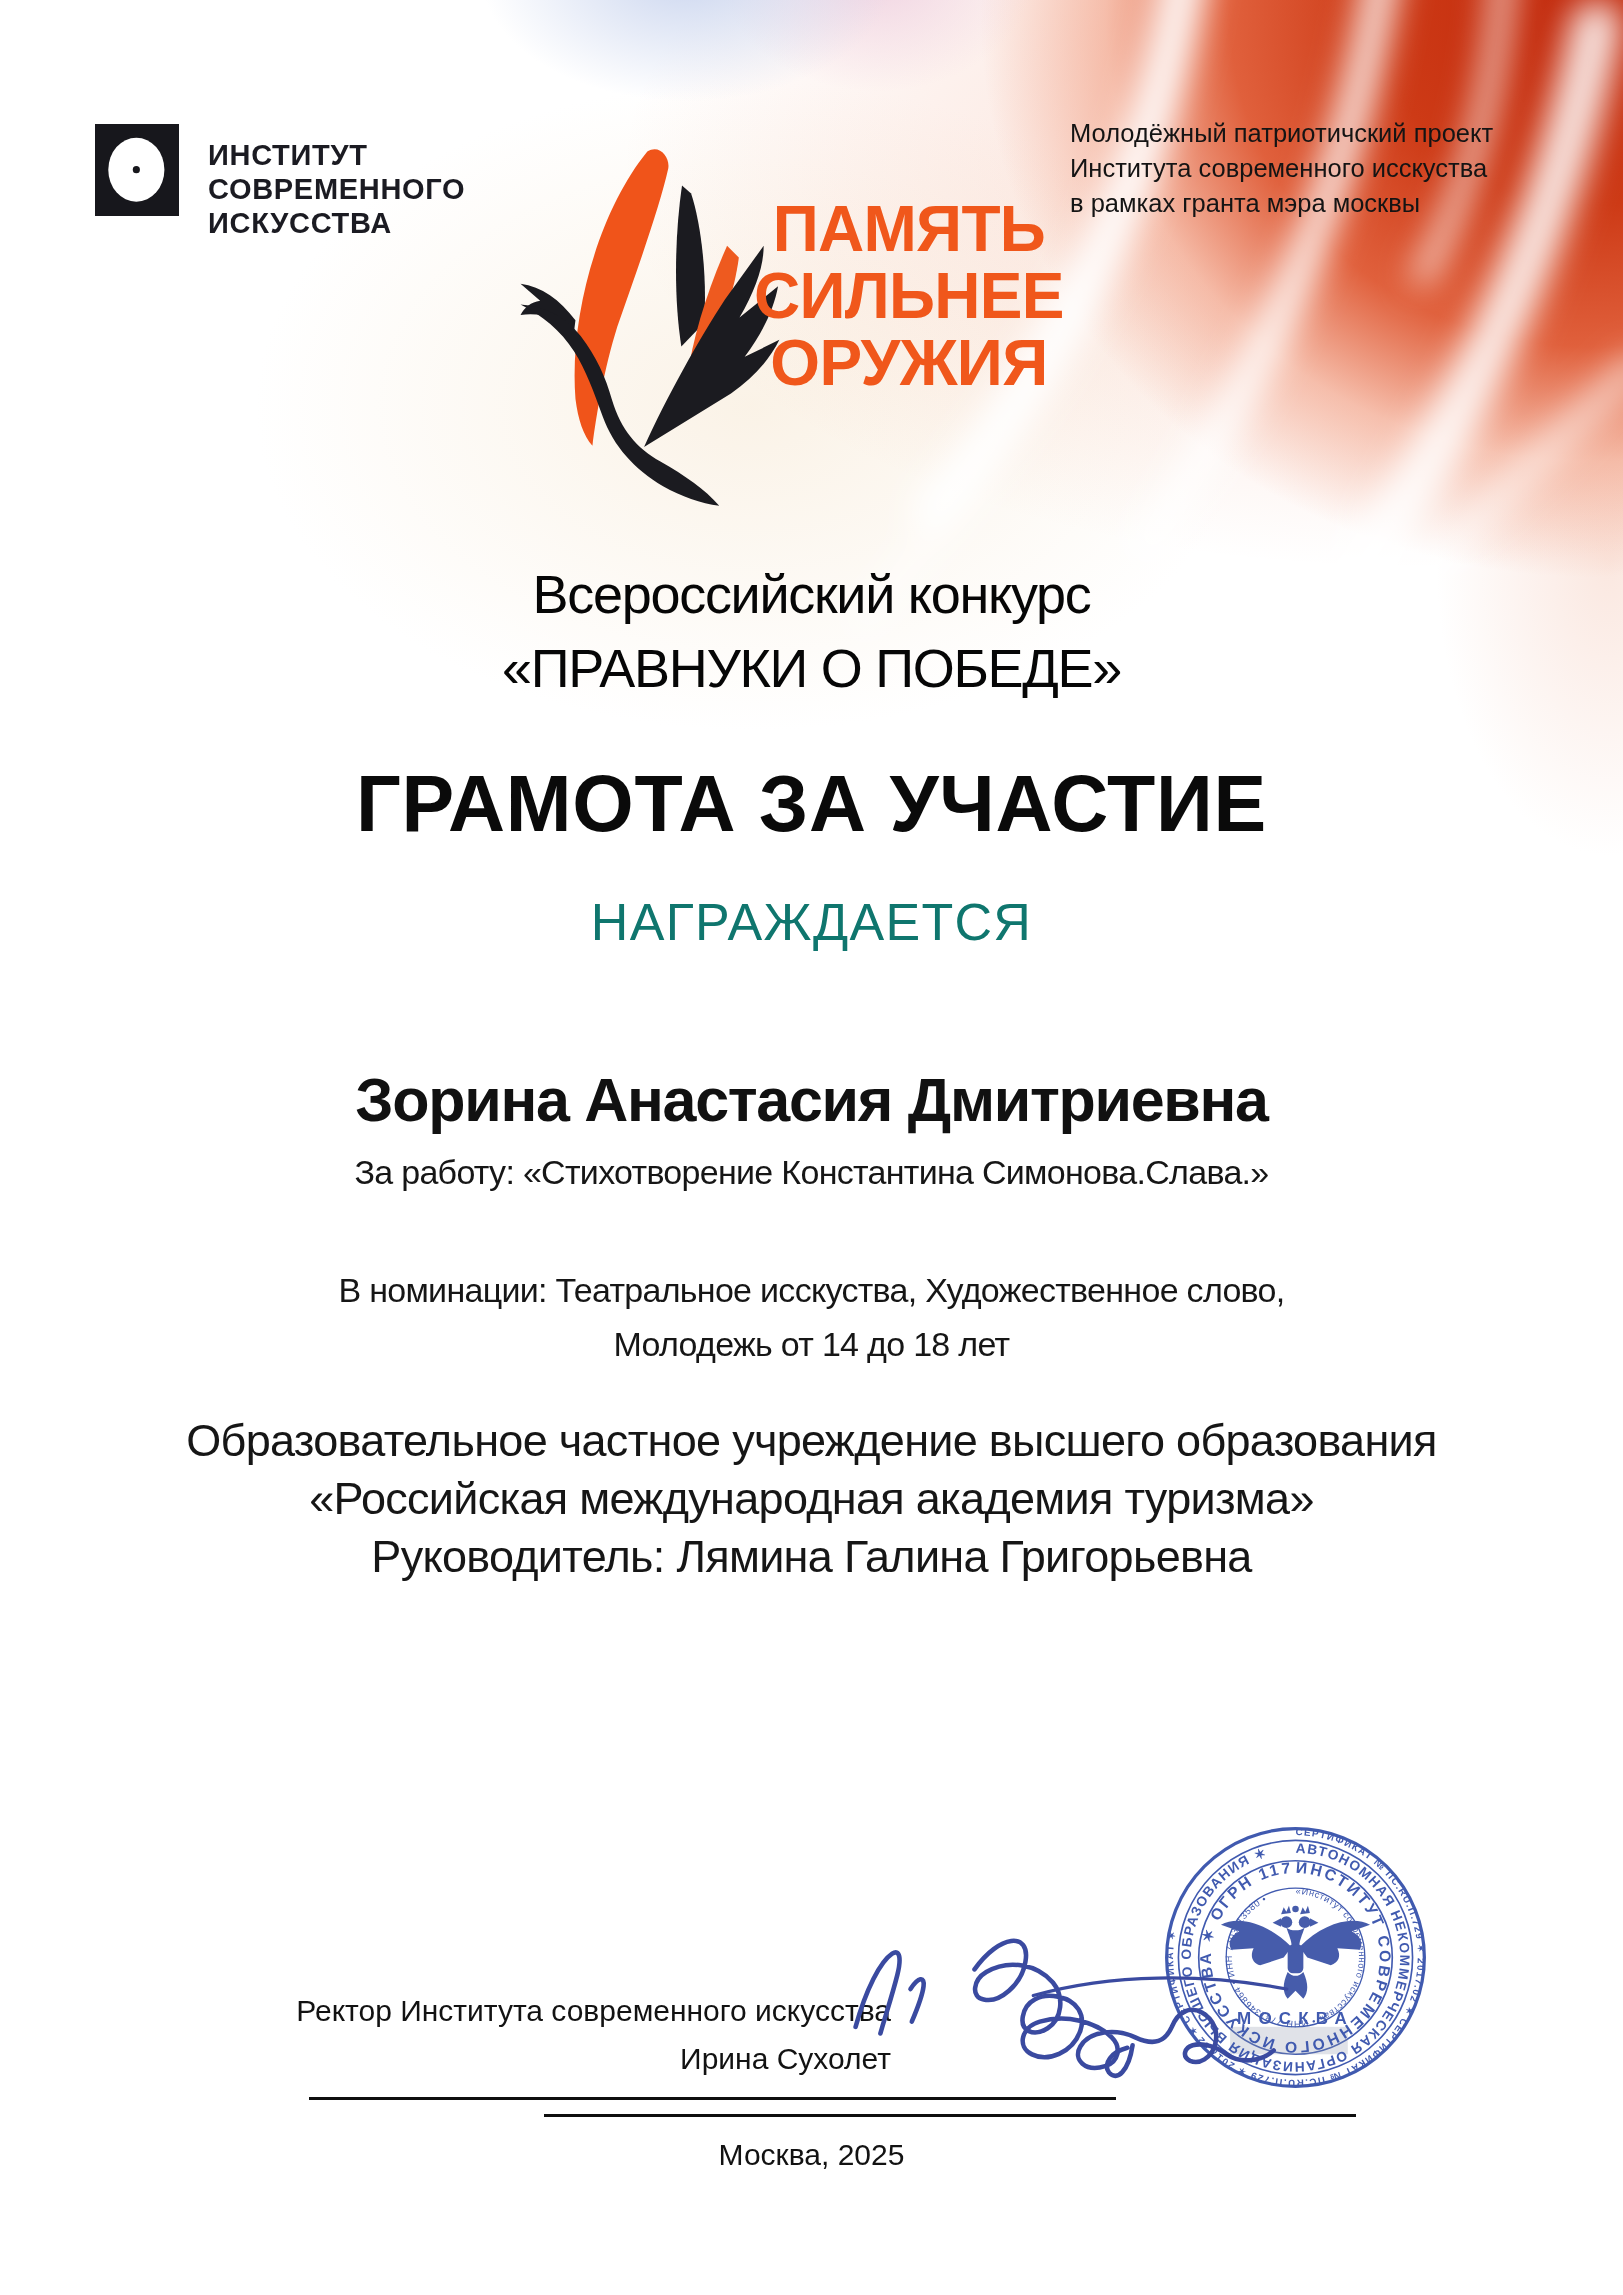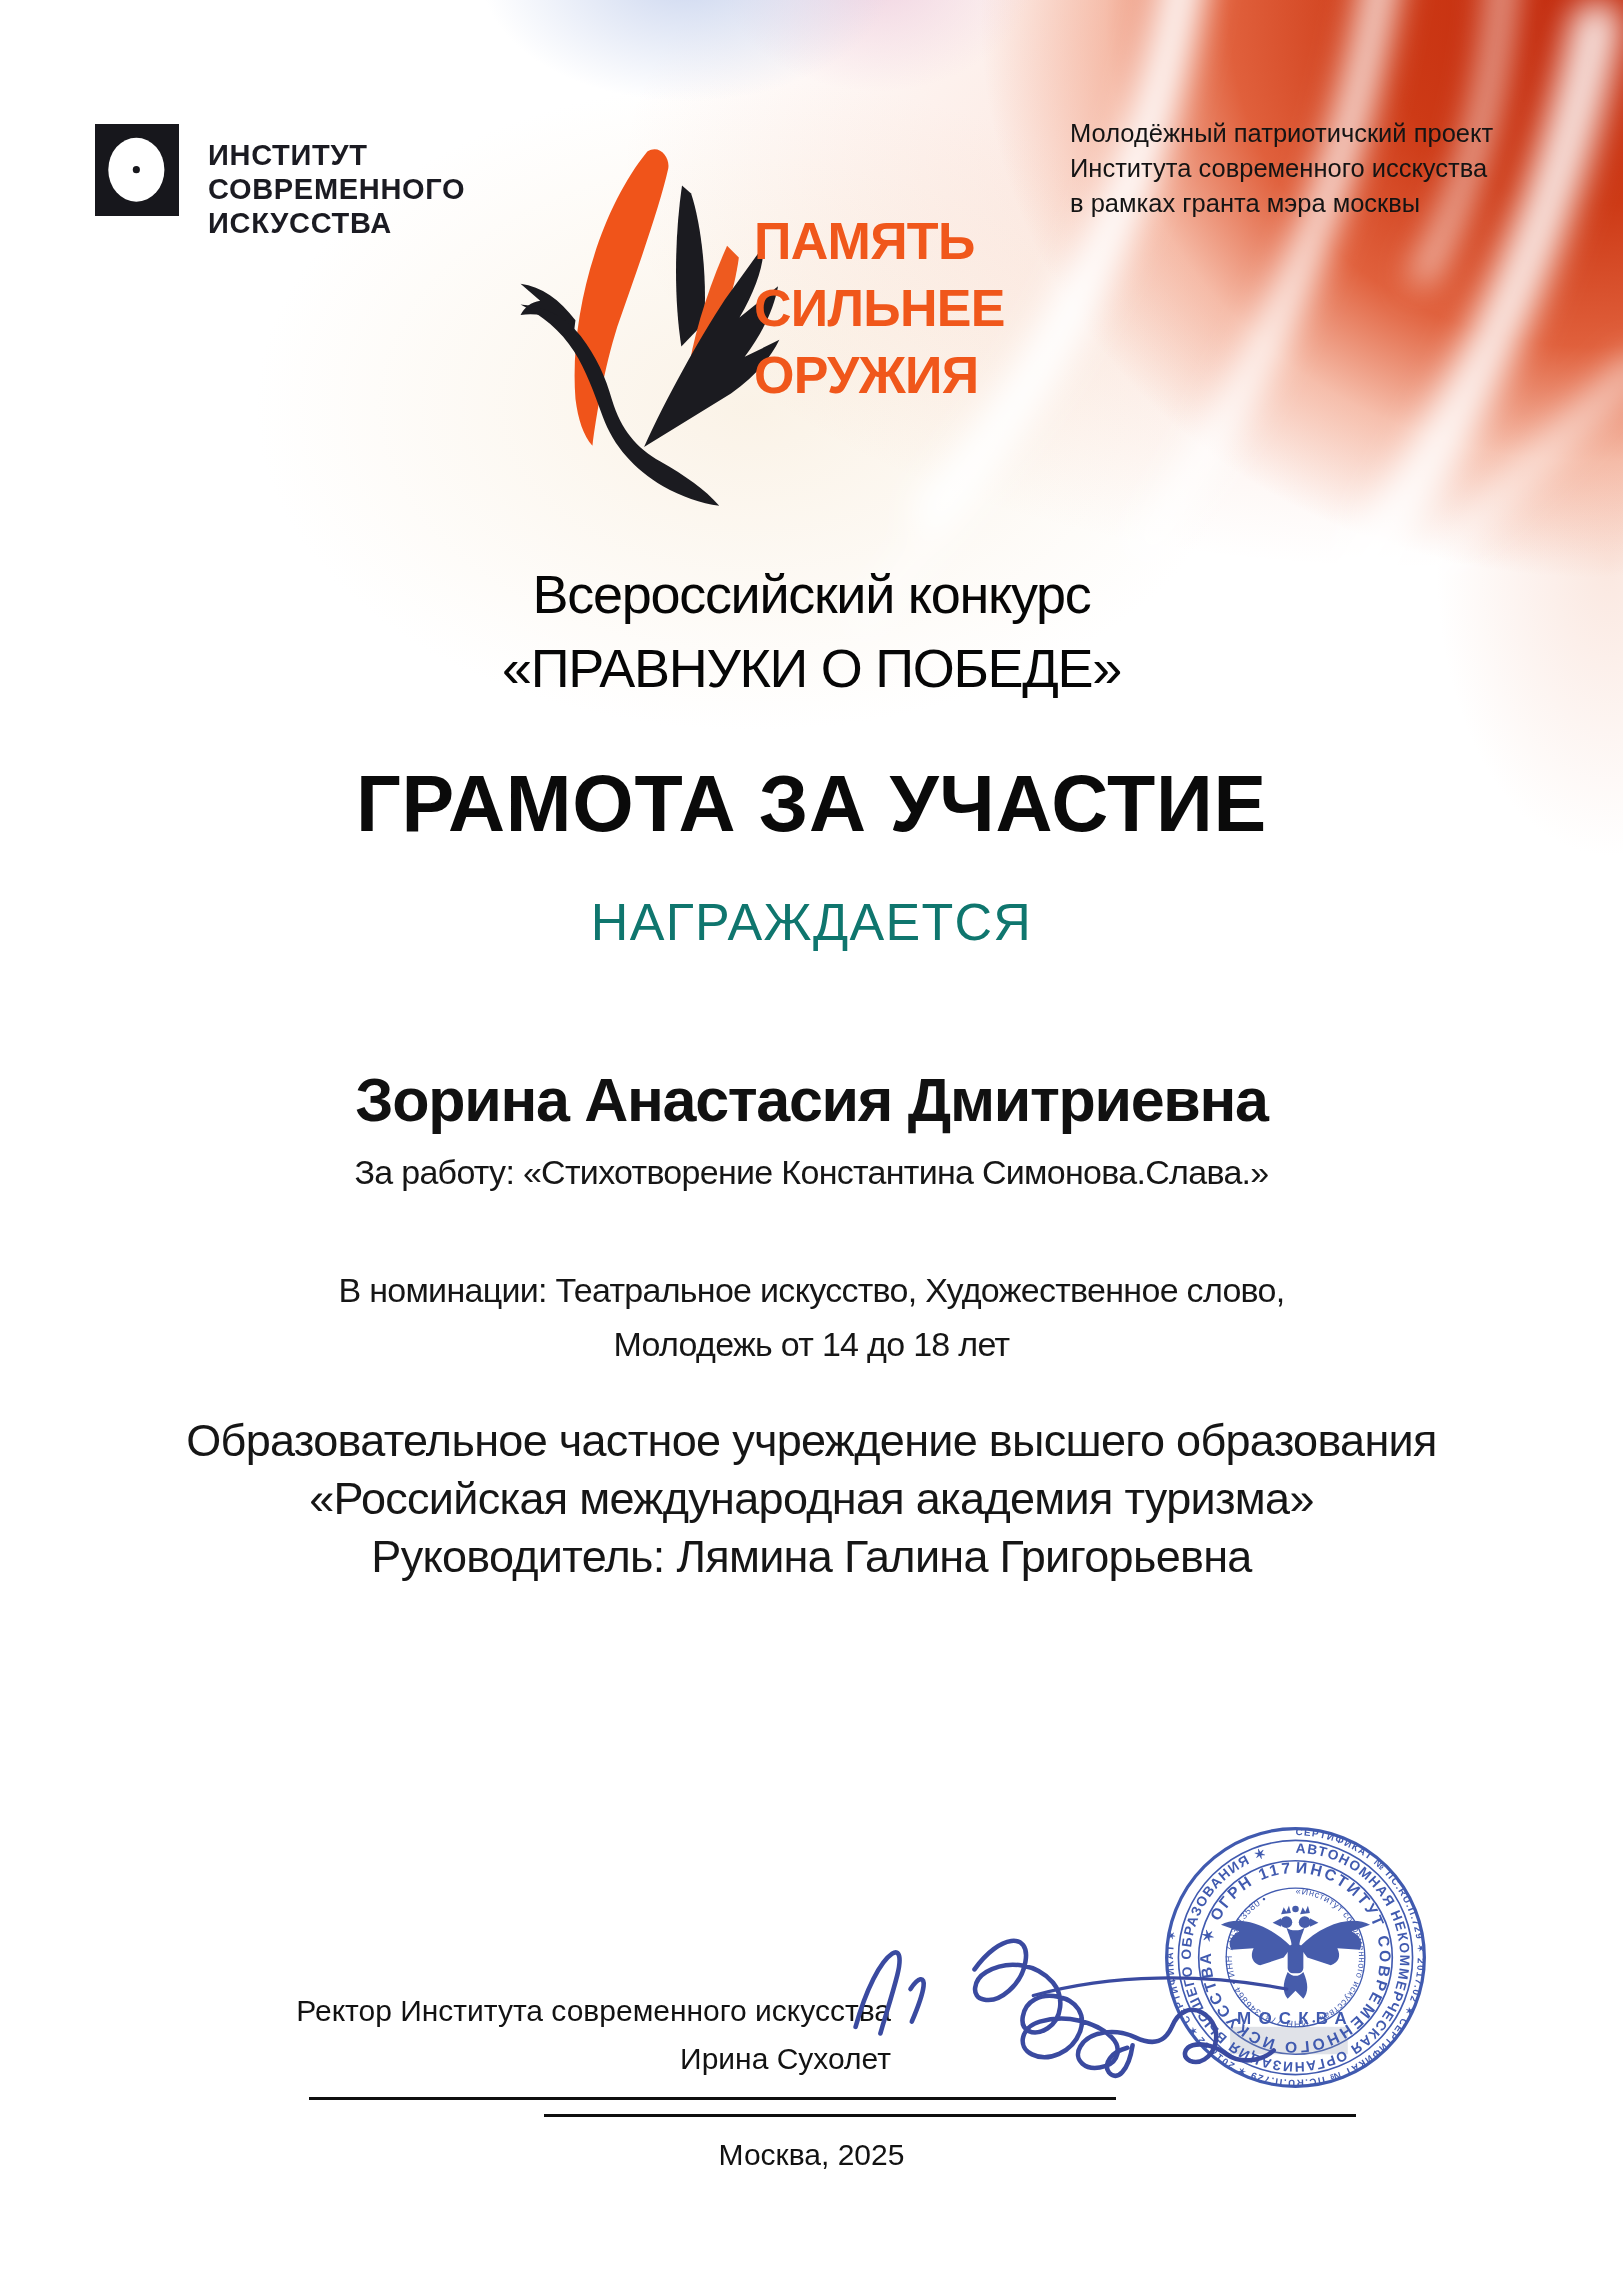--- a/index.html
+++ b/index.html
@@ -31,23 +31,23 @@
     position:absolute;left:208px;top:138px;
     font-size:29px;font-weight:700;line-height:34px;
     letter-spacing:0.7px;color:#1b1b22;
   }
   .project-note{
     position:absolute;left:1070px;top:116px;
     font-size:25.5px;line-height:35px;font-weight:400;color:#141414;
   }
   .dove{position:absolute;left:510px;top:149px;}
   .brand{
-    position:absolute;left:754px;top:208px;
-    font-size:52px;line-height:67px;font-weight:700;
-    letter-spacing:-0.7px;color:#f0571b;
+    position:absolute;left:754px;top:196px;
+    font-size:64px;line-height:67px;font-weight:700;
+    letter-spacing:-0.7px;color:#f0571b;text-align:center;
   }
   
   .cline{position:absolute;left:0;right:0;text-align:center;white-space:nowrap;}
   .contest1{top:563px;font-size:54px;letter-spacing:-1.3px;font-weight:400;color:#060606;}
   .contest2{top:637px;font-size:54px;letter-spacing:-1.3px;font-weight:400;color:#060606;}
   .award{top:758px;font-size:79px;font-weight:800;letter-spacing:0.7px;color:#0a0a0a;}
   .awarded{top:892px;font-size:52px;font-weight:400;letter-spacing:1.3px;color:#0f766e;}
   .name{top:1065px;font-size:61px;font-weight:700;letter-spacing:-1.3px;color:#111;}
   .work{top:1153px;font-size:34px;font-weight:400;letter-spacing:-0.7px;color:#161616;}
   .nomination{top:1263px;font-size:34px;line-height:54px;font-weight:400;letter-spacing:-0.7px;color:#161616;}
@@ -134,21 +134,21 @@
 
   <div class="cline contest1">Всероссийский конкурс</div>
   <div class="cline contest2">«ПРАВНУКИ О ПОБЕДЕ»</div>
   <div class="cline award">ГРАМОТА ЗА УЧАСТИЕ</div>
   <div class="cline awarded">НАГРАЖДАЕТСЯ</div>
 
   <div class="cline name">Зорина Анастасия Дмитриевна</div>
   <div class="cline work">За работу: «Стихотворение Константина Симонова.Слава.»</div>
 
   <div class="cline nomination">
-    <div>В номинации: Театральное искусство, Художественное слово,</div>
+    <div>В номинации: Театральное исскуства, Художественное слово,</div>
     <div>Молодежь от 14 до 18 лет</div>
   </div>
 
   <div class="cline org">
     <div>Образовательное частное учреждение высшего образования</div>
     <div>«Российская международная академия туризма»</div>
     <div>Руководитель: Лямина Галина Григорьевна</div>
   </div>
 
   <div class="rector">

